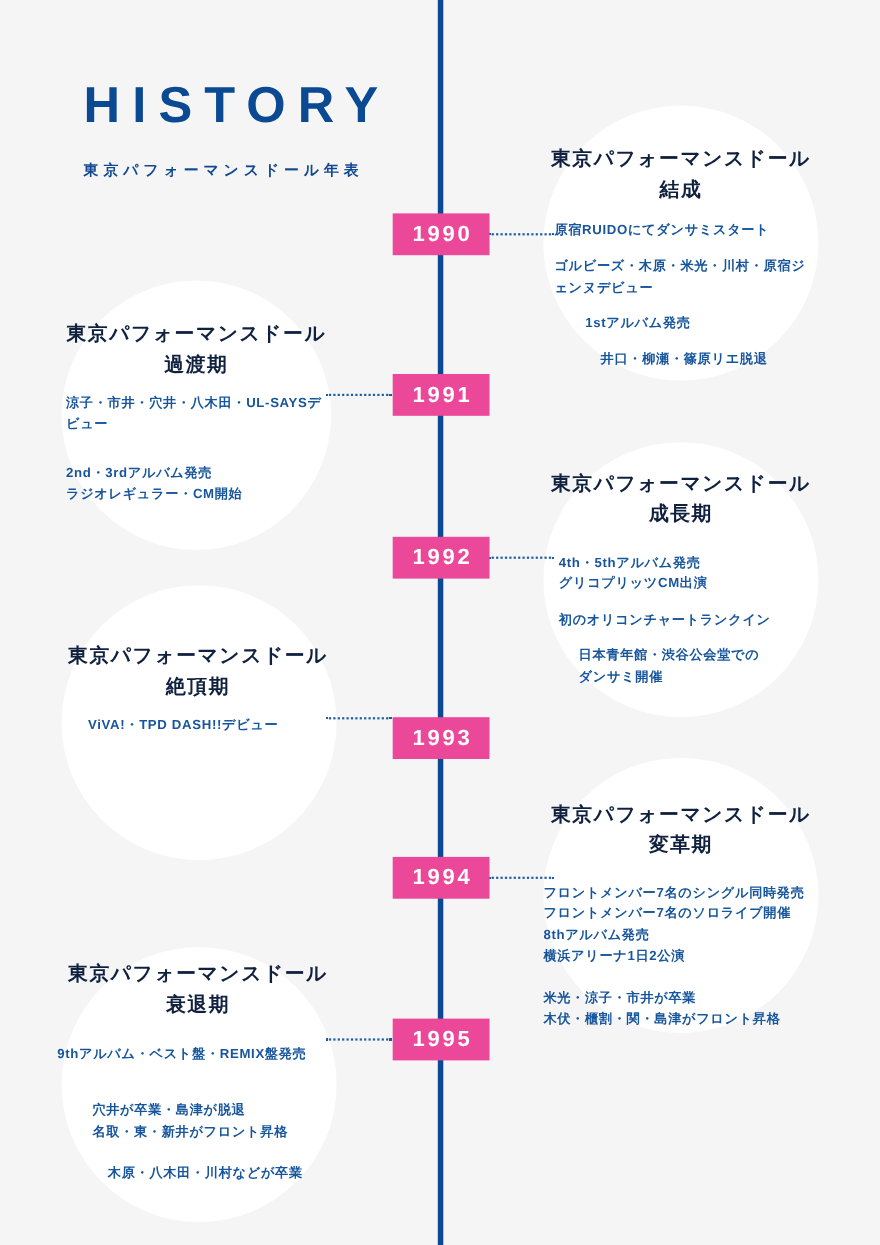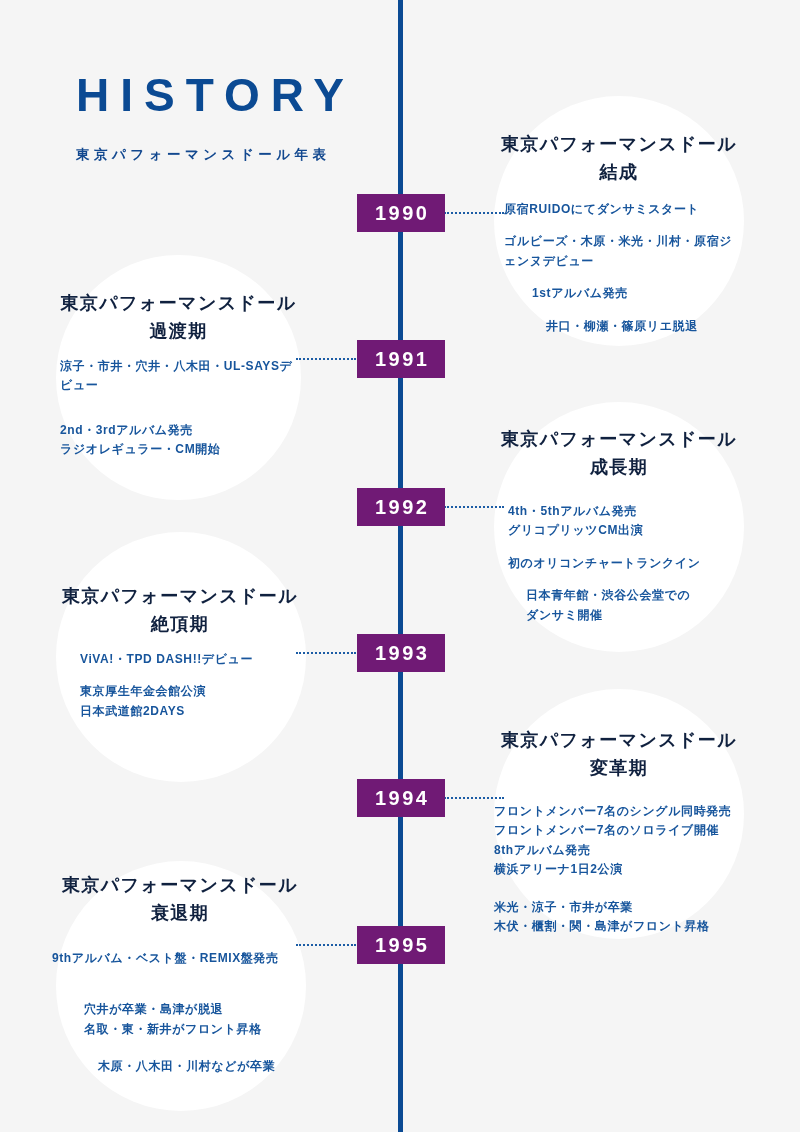--- a/index.html
+++ b/index.html
@@ -109,21 +109,21 @@
 
   .align-left   { text-align: left; }
   .align-center { text-align: left; }
 
   
   .year-marker {
     position: absolute;
     z-index: 4;
     height: 38px;
     width: 88px;
-    background: #701a75;
+    background: #ec4899;
     color: #ffffff;
     font-size: 20px;
     font-weight: bold;
     letter-spacing: 2.5px;
     display: flex;
     align-items: center;
     justify-content: center;
     text-indent: 2.5px;
   }
 
@@ -199,32 +199,30 @@
     <div class="entry-body" style="margin-top:20px;">
       <div class="entry-para align-left" style="padding-left:14px;">4th・5thアルバム発売
 グリコプリッツCM出演</div>
       <div class="entry-para align-left" style="padding-left:14px;">初のオリコンチャートランクイン</div>
       <div class="entry-para align-left" style="padding-left:32px;">日本青年館・渋谷公会堂での
 ダンサミ開催</div>
     </div>
   </div>
 
   <div class="leader" style="left:296px; top:652px; width:60px;"></div>
-  <div class="year-marker" style="left:357px; top:634px;">
+  <div class="year-marker" style="left:357px; top:652px;">
     <span>1993</span>
   </div>
   <div class="entry-content" style="left:52px; top:583px; width:256px;">
     <div class="entry-title">
       <span>東京パフォーマンスドール</span>
       <span class="sub">絶頂期</span>
     </div>
     <div class="entry-body" style="margin-top:11px;">
       <div class="entry-para align-left" style="padding-left:28px;">ViVA!・TPD DASH!!デビュー</div>
-      <div class="entry-para align-left" style="padding-left:28px;">東京厚生年金会館公演
-日本武道館2DAYS</div>
     </div>
   </div>
 
   <div class="leader" style="left:444px; top:797px; width:60px;"></div>
   <div class="year-marker" style="left:357px; top:779px;">
     <span>1994</span>
   </div>
   <div class="entry-content" style="left:494px; top:727px; width:250px;">
     <div class="entry-title">
       <span>東京パフォーマンスドール</span>

